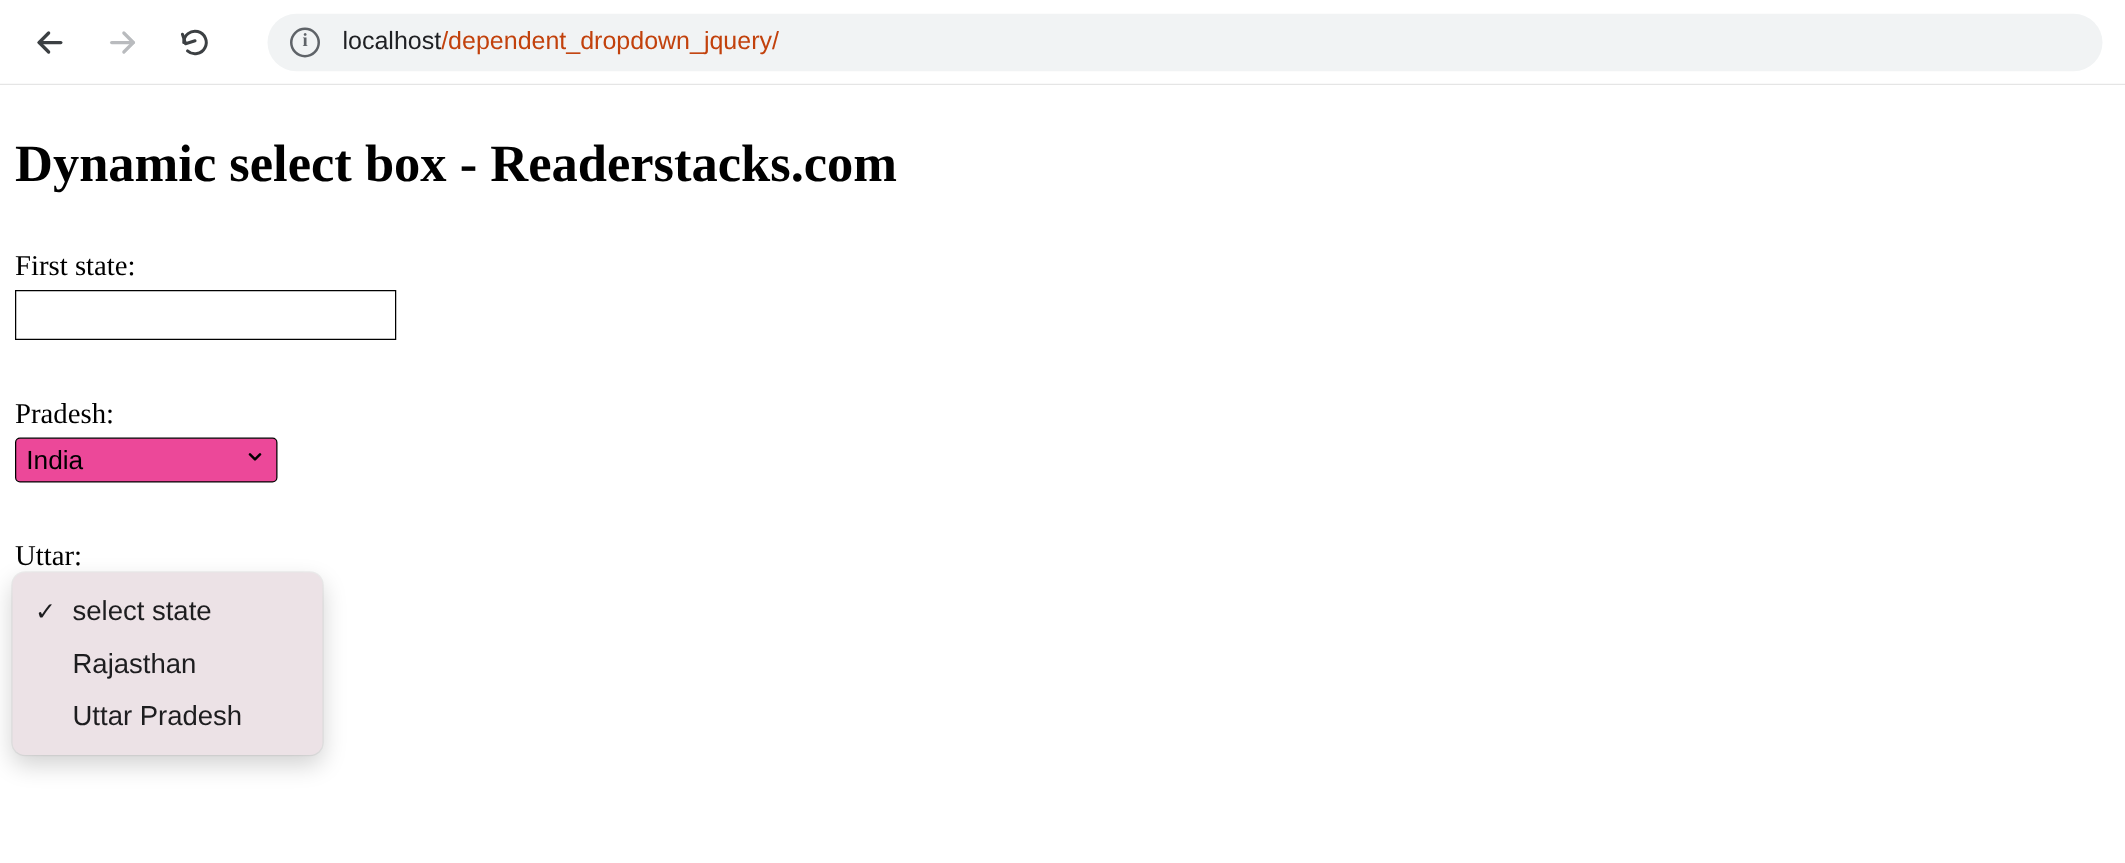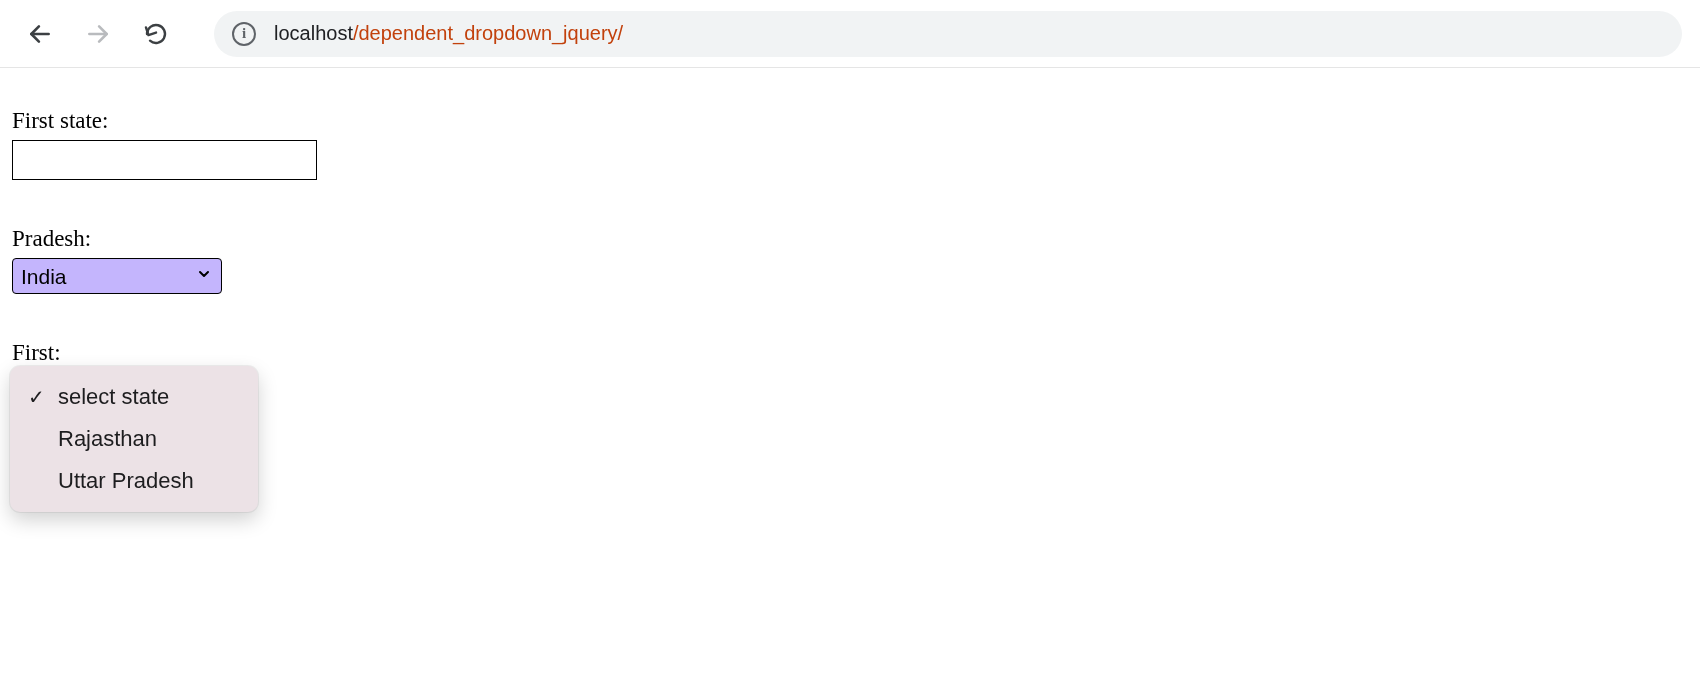--- a/index.html
+++ b/index.html
@@ -86,21 +86,21 @@
     .select-box {
       width: 210px;
       height: 36px;
       border: 1px solid #000;
       border-radius: 4px;
       font-size: 21px;
       font-family: -apple-system, Arial, sans-serif;
       padding: 2px 30px 2px 8px;
       appearance: none;
       -webkit-appearance: none;
-      background: #c4b5fd;
+      background: #ec4899;
     }
     .chevron {
       position: absolute;
       right: 10px;
       top: 50%;
       transform: translateY(-50%);
       pointer-events: none;
     }
     .state-area {
       position: relative;
@@ -158,38 +158,39 @@
       </svg>
   </div>
   <div class="address-bar">
     <span class="info-icon">i</span>
     <span class="url-host">localhost</span>
       <span class="url-path">/dependent_dropdown_jquery/</span>
   </div>
 </div>
 
 <div class="page">
+  <h1>Dynamic select box - Readerstacks.com</h1>
 
   <div class="field-label">First state:</div>
   <input class="text-input" type="text" value="" style="">
 
   <div class="field-label">Pradesh:</div>
   <div class="select-wrap">
     <select class="select-box">
       <option>India</option>
     </select>
     <span class="chevron">
       <svg width="16" height="16" viewBox="0 0 24 24" fill="none" stroke="#000" stroke-width="3" stroke-linecap="round" stroke-linejoin="round">
           <polyline points="6 9 12 15 18 9"></polyline>
         </svg>
     </span>
   </div>
 
   <div class="state-area">
-    <div class="state-label">First:</div>
+    <div class="state-label">Uttar:</div>
     <div class="dropdown-menu">
       <div class="dropdown-item">
         <span class="check-slot">✓</span>
         <span>select state</span>
       </div>
       <div class="dropdown-item">
         <span class="check-slot"></span>
         <span>Rajasthan</span>
       </div>
       <div class="dropdown-item">

